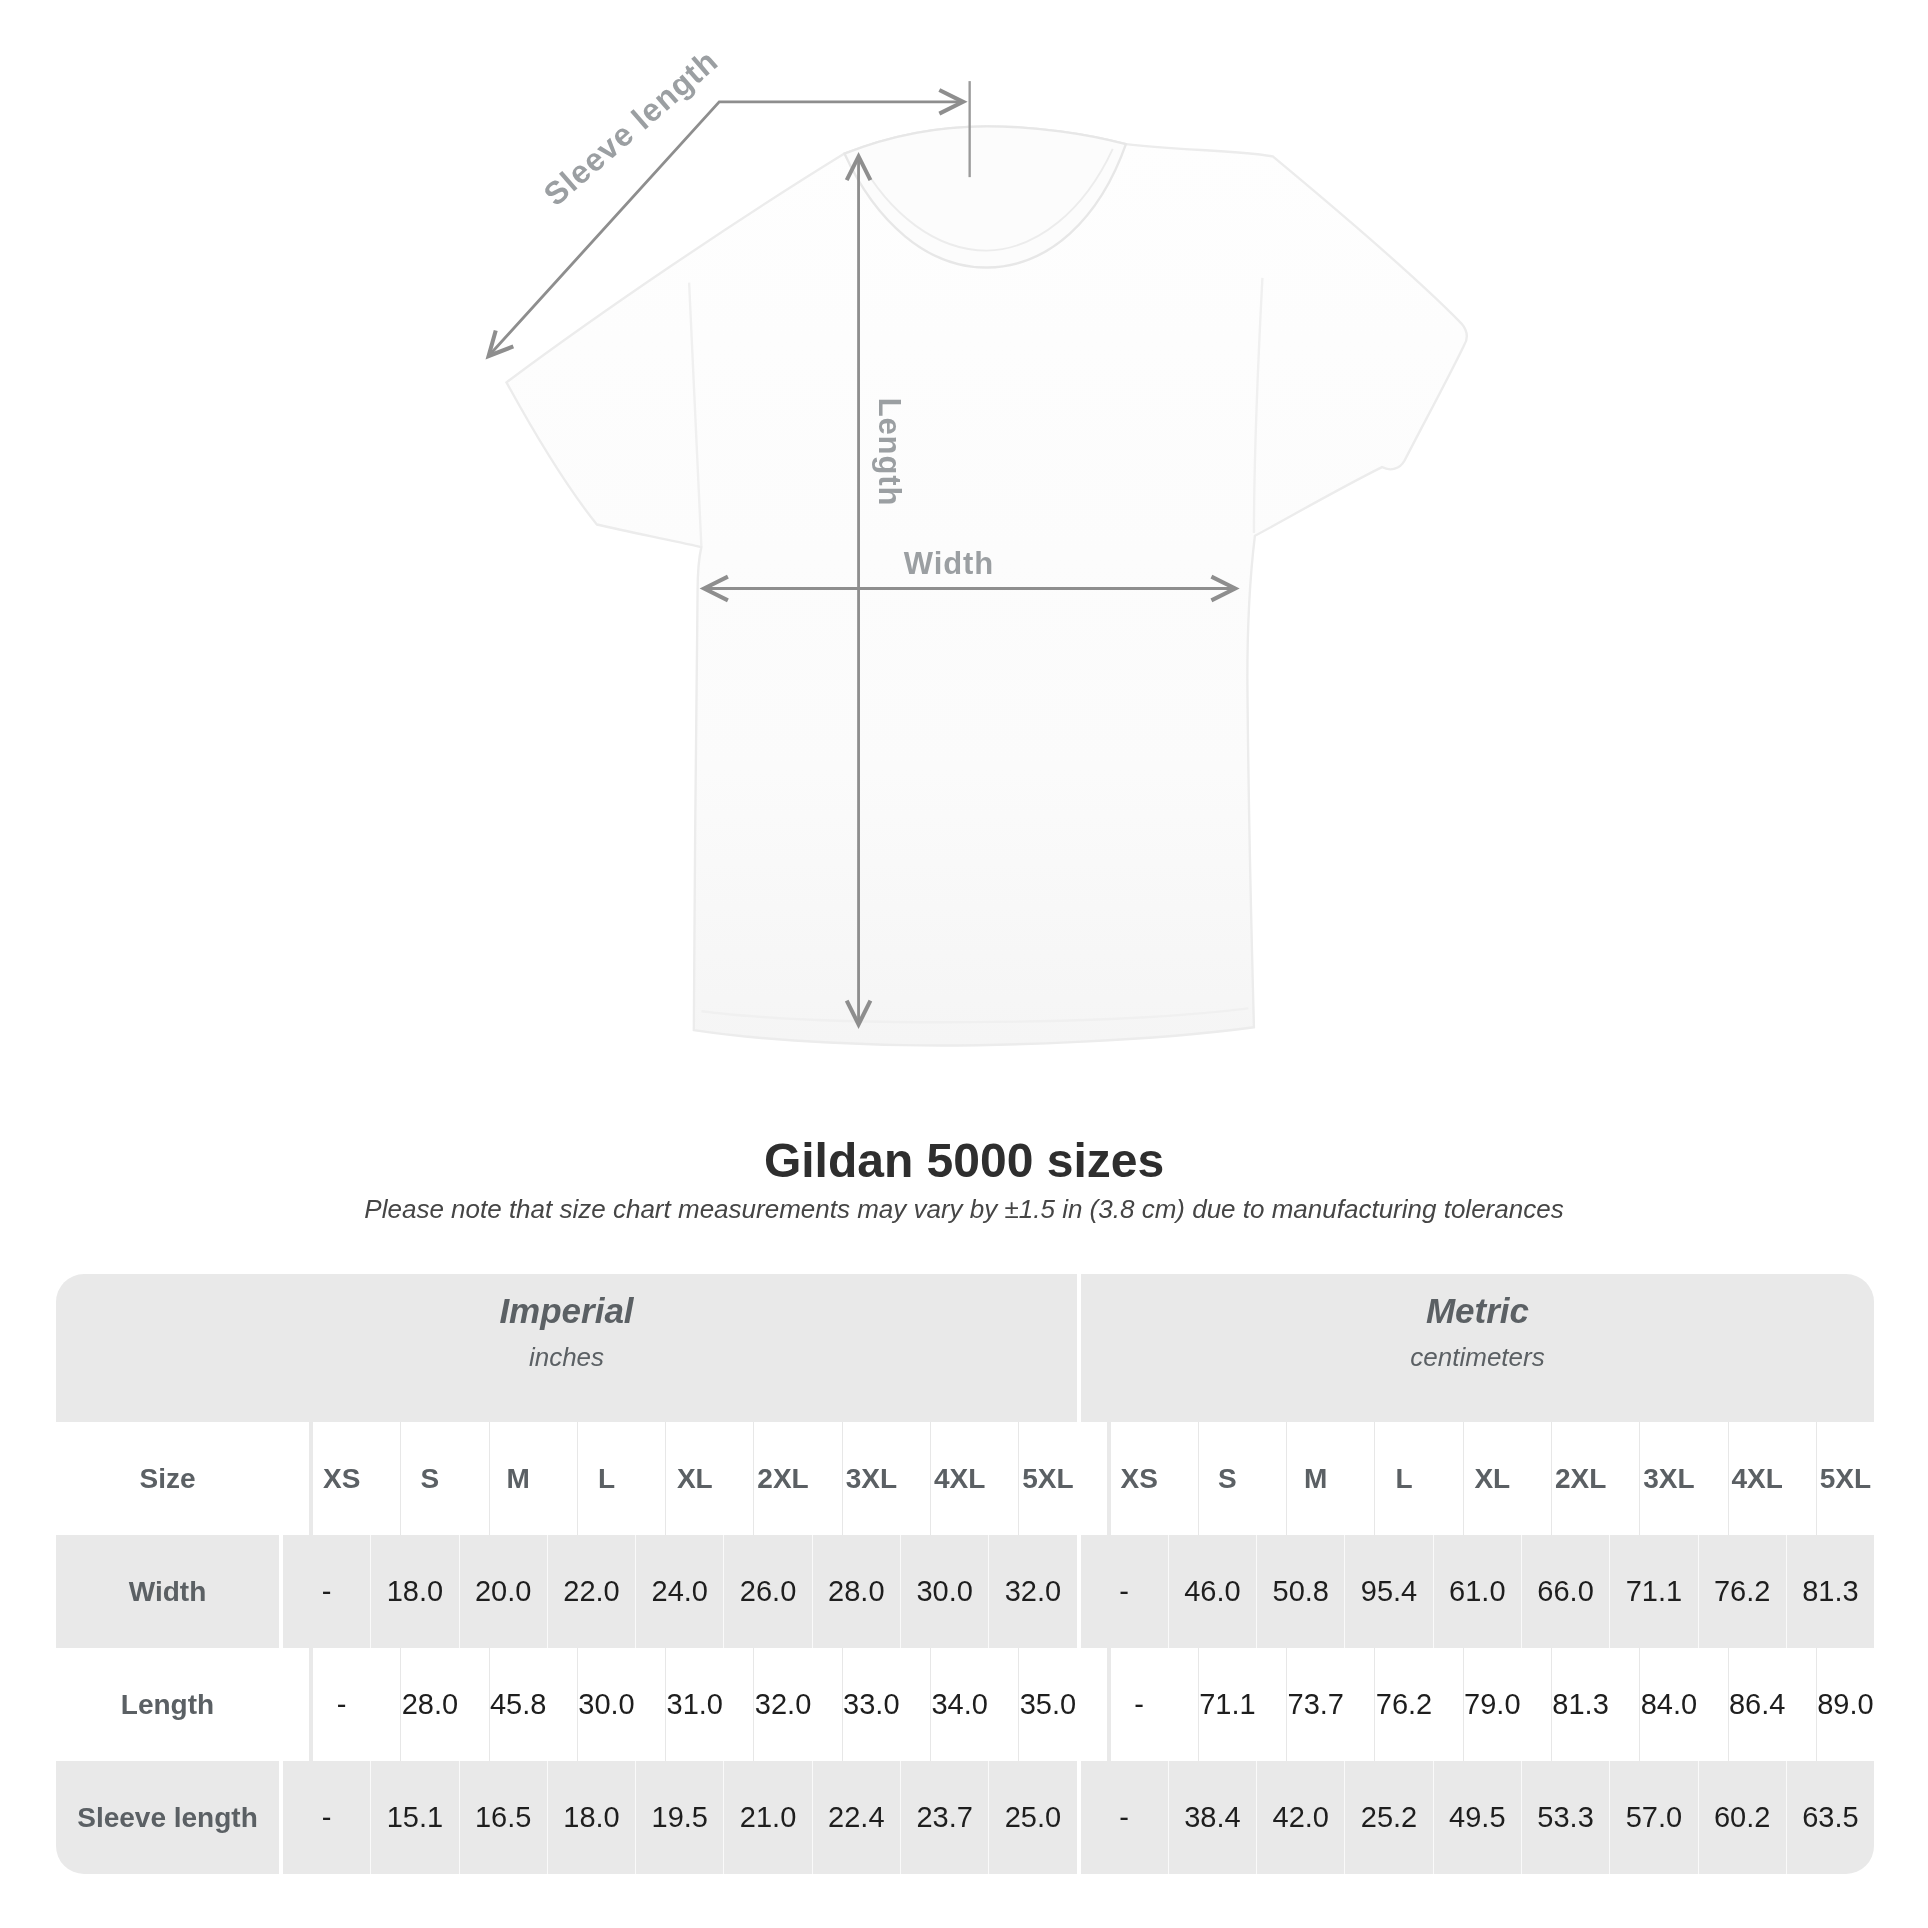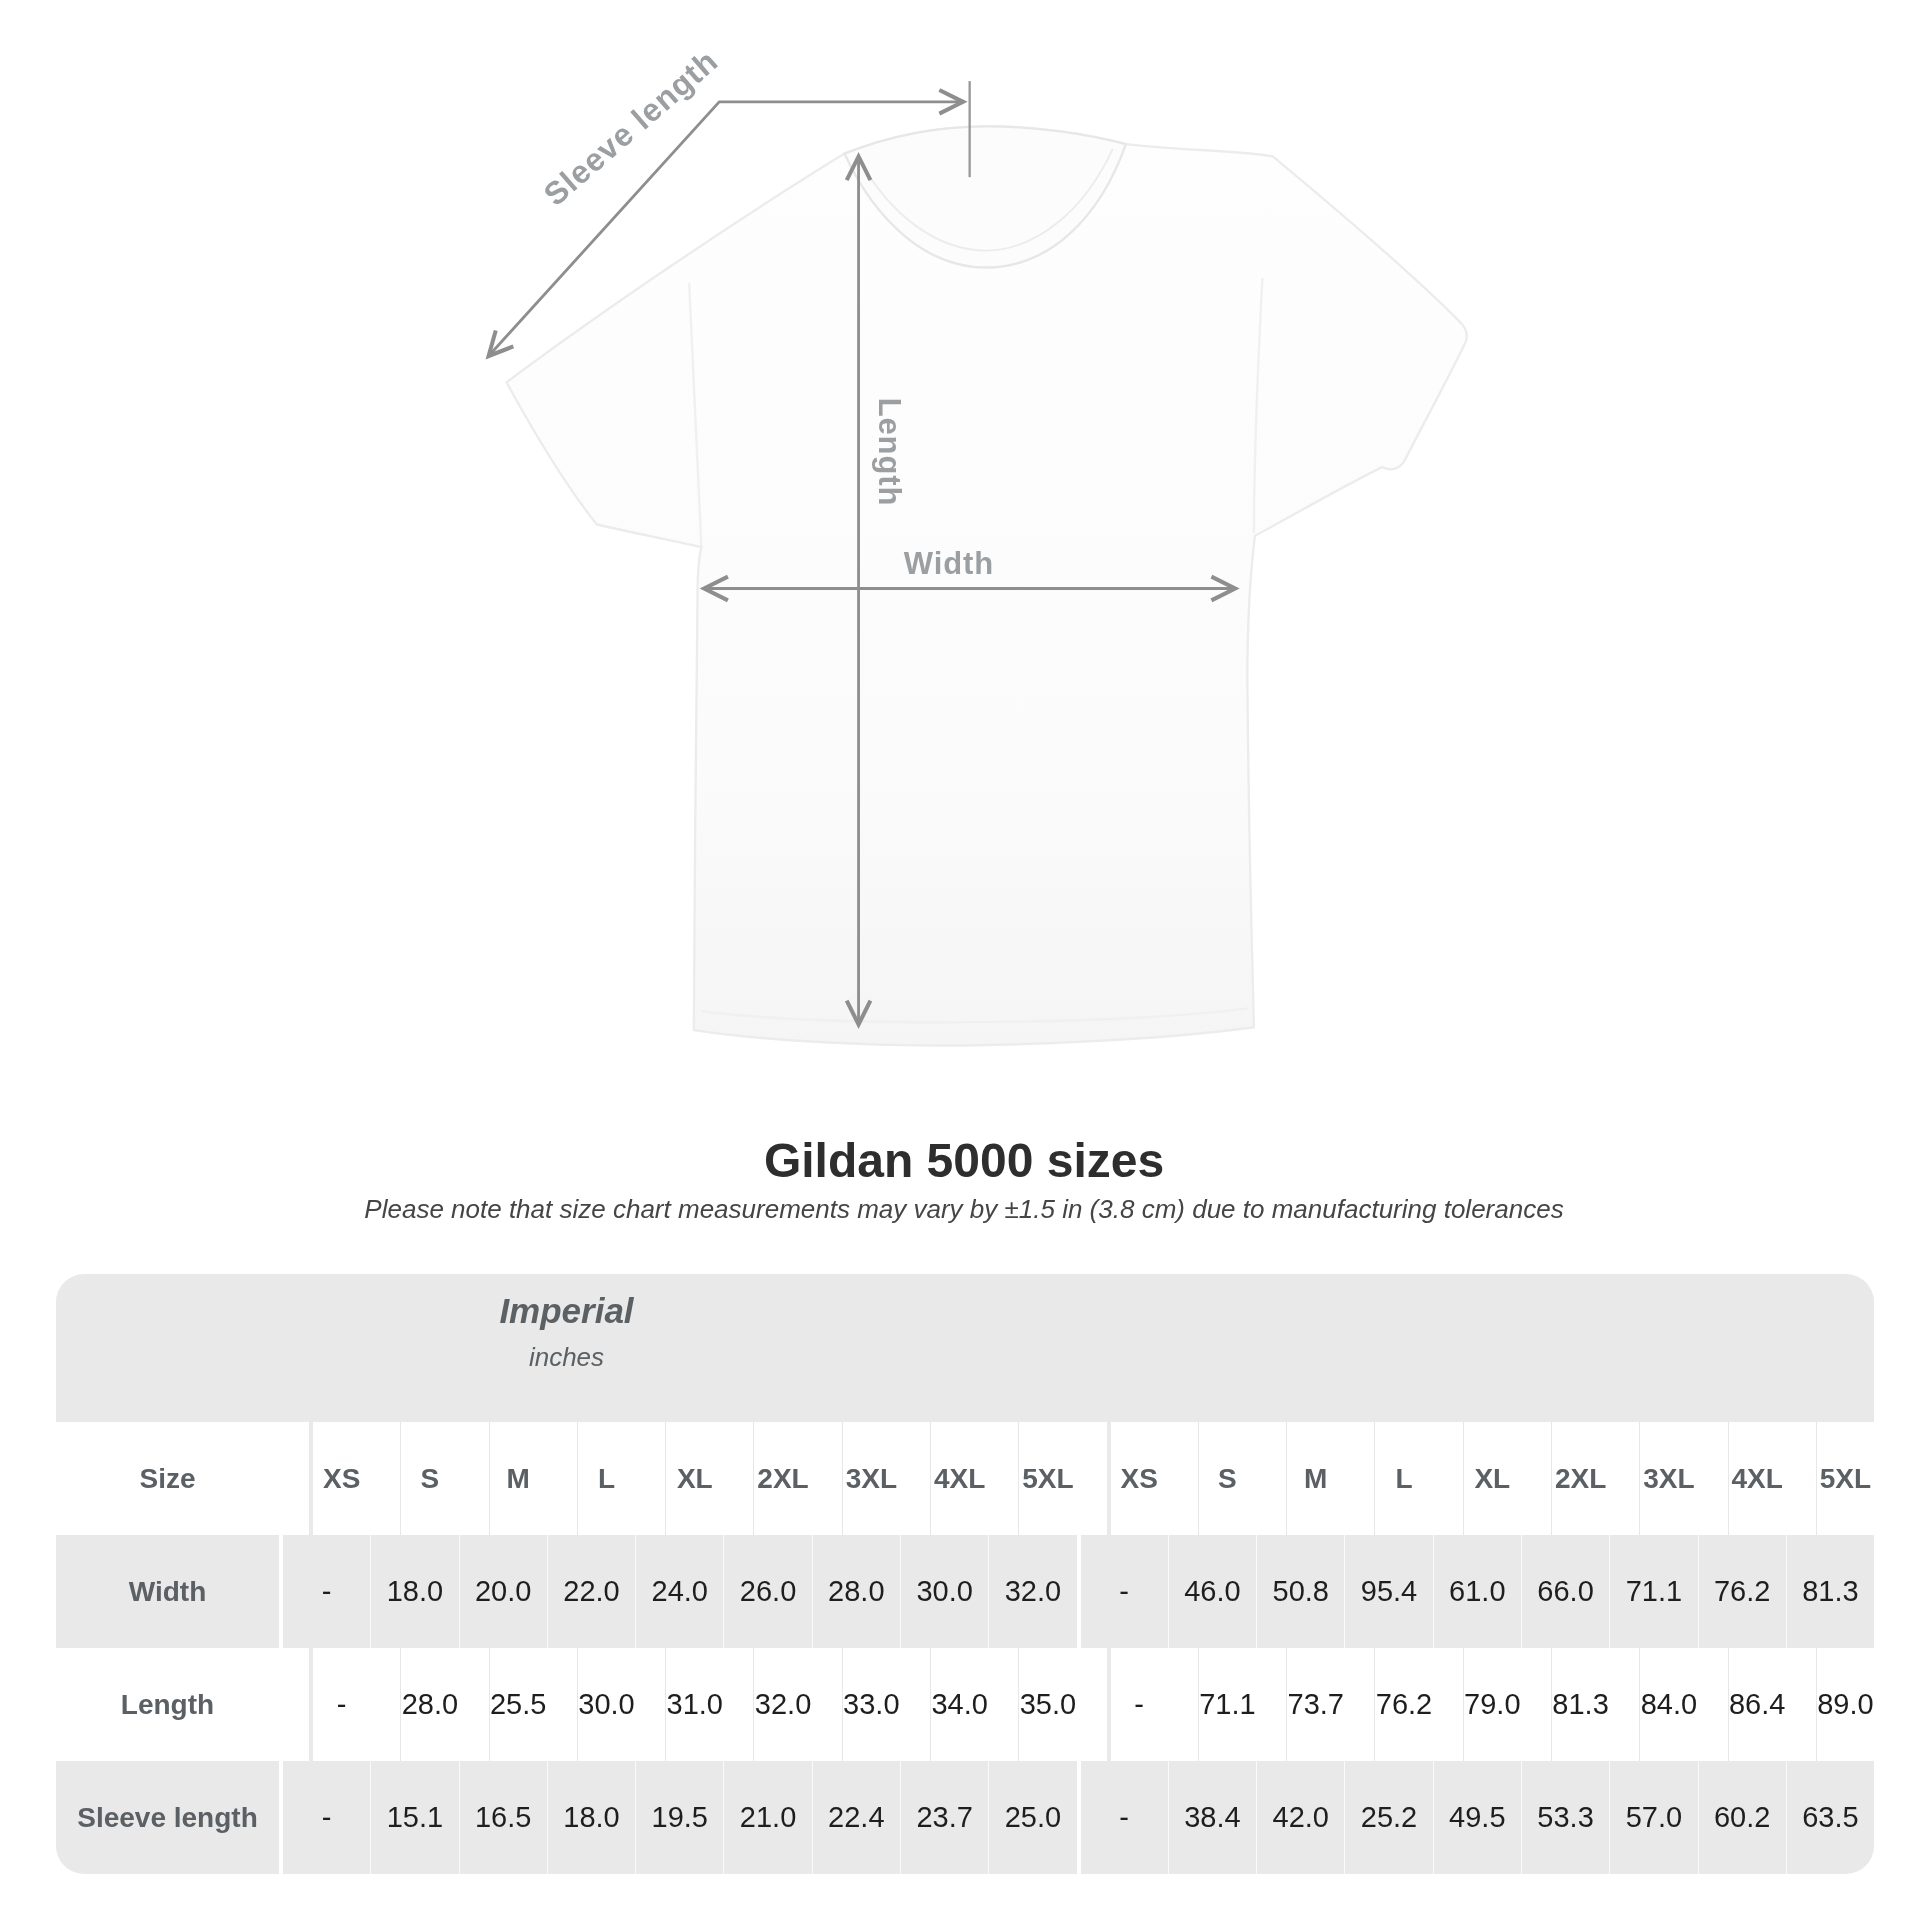--- a/index.html
+++ b/index.html
@@ -103,20 +103,24 @@
 
 <div id="title">Gildan 5000 sizes</div>
 <div id="note">Please note that size chart measurements may vary by ±1.5 in (3.8 cm) due to manufacturing tolerances</div>
 
 <div id="sizetable">
 
   <div class="trow gray ghead-row">
     <div class="gblock imperial">
       <div class="gname">Imperial</div>
       <div class="gunit">inches</div>
+    </div>
+    <div class="gblock metric">
+      <div class="gname">Metric</div>
+      <div class="gunit">centimeters</div>
     </div>
   </div>
 
   <div class="trow white drow">
     <div class="cell lblcell">Size</div>
     <div class="cell hcell gstart">XS</div>
     <div class="cell hcell">S</div>
     <div class="cell hcell">M</div>
     <div class="cell hcell">L</div>
     <div class="cell hcell">XL</div>
@@ -154,21 +158,21 @@
     <div class="cell vcell">66.0</div>
     <div class="cell vcell">71.1</div>
     <div class="cell vcell">76.2</div>
     <div class="cell vcell">81.3</div>
   </div>
 
   <div class="trow white drow">
     <div class="cell lblcell">Length</div>
     <div class="cell vcell gstart">-</div>
     <div class="cell vcell">28.0</div>
-    <div class="cell vcell">25.5</div>
+    <div class="cell vcell">45.8</div>
     <div class="cell vcell">30.0</div>
     <div class="cell vcell">31.0</div>
     <div class="cell vcell">32.0</div>
     <div class="cell vcell">33.0</div>
     <div class="cell vcell">34.0</div>
     <div class="cell vcell">35.0</div>
     <div class="cell vcell gstart">-</div>
     <div class="cell vcell">71.1</div>
     <div class="cell vcell">73.7</div>
     <div class="cell vcell">76.2</div>

